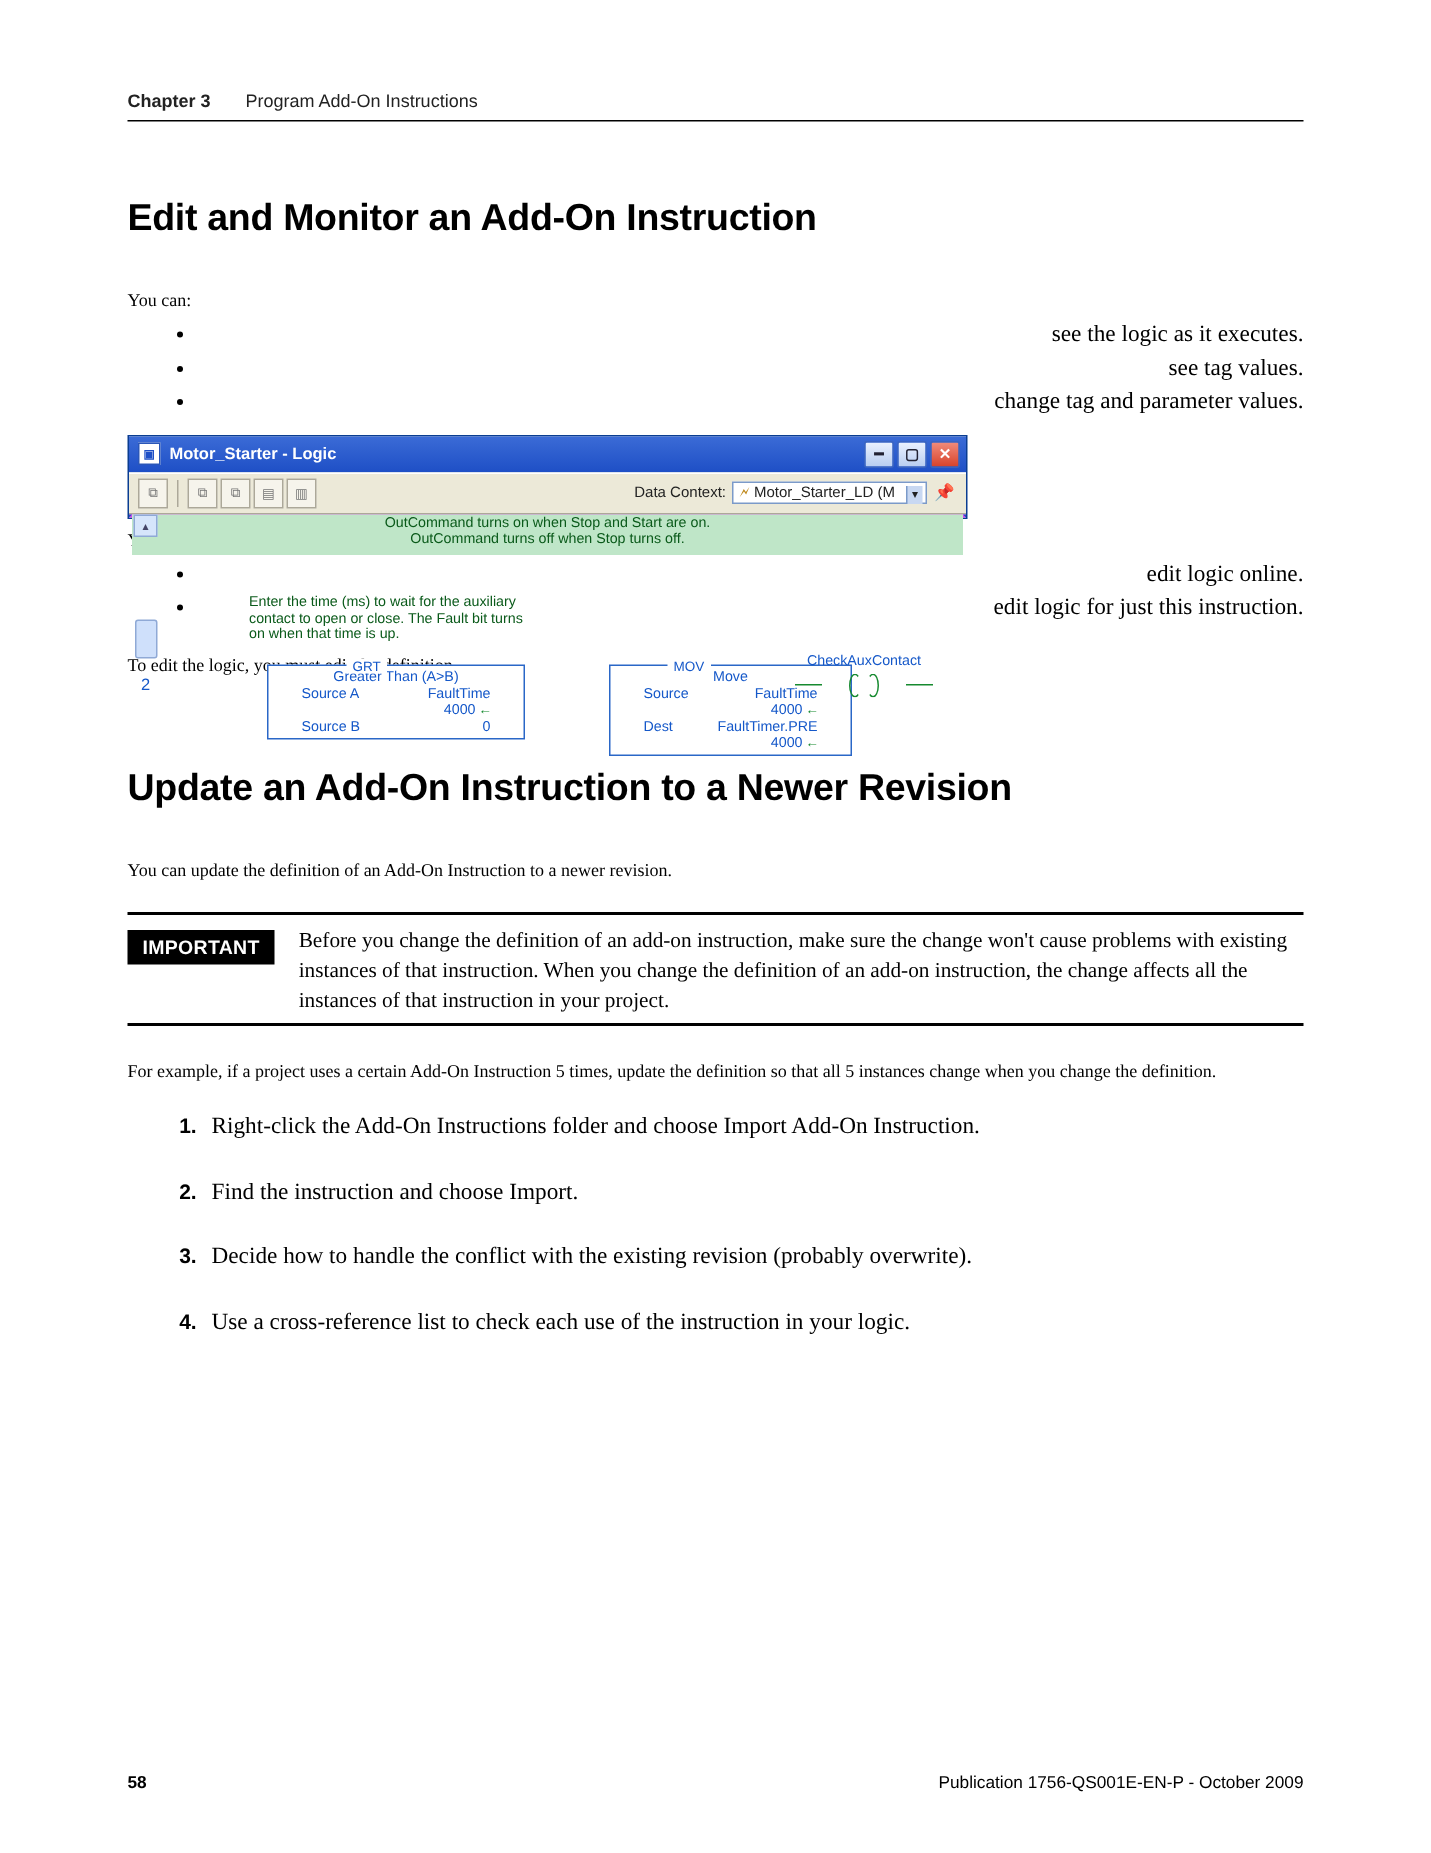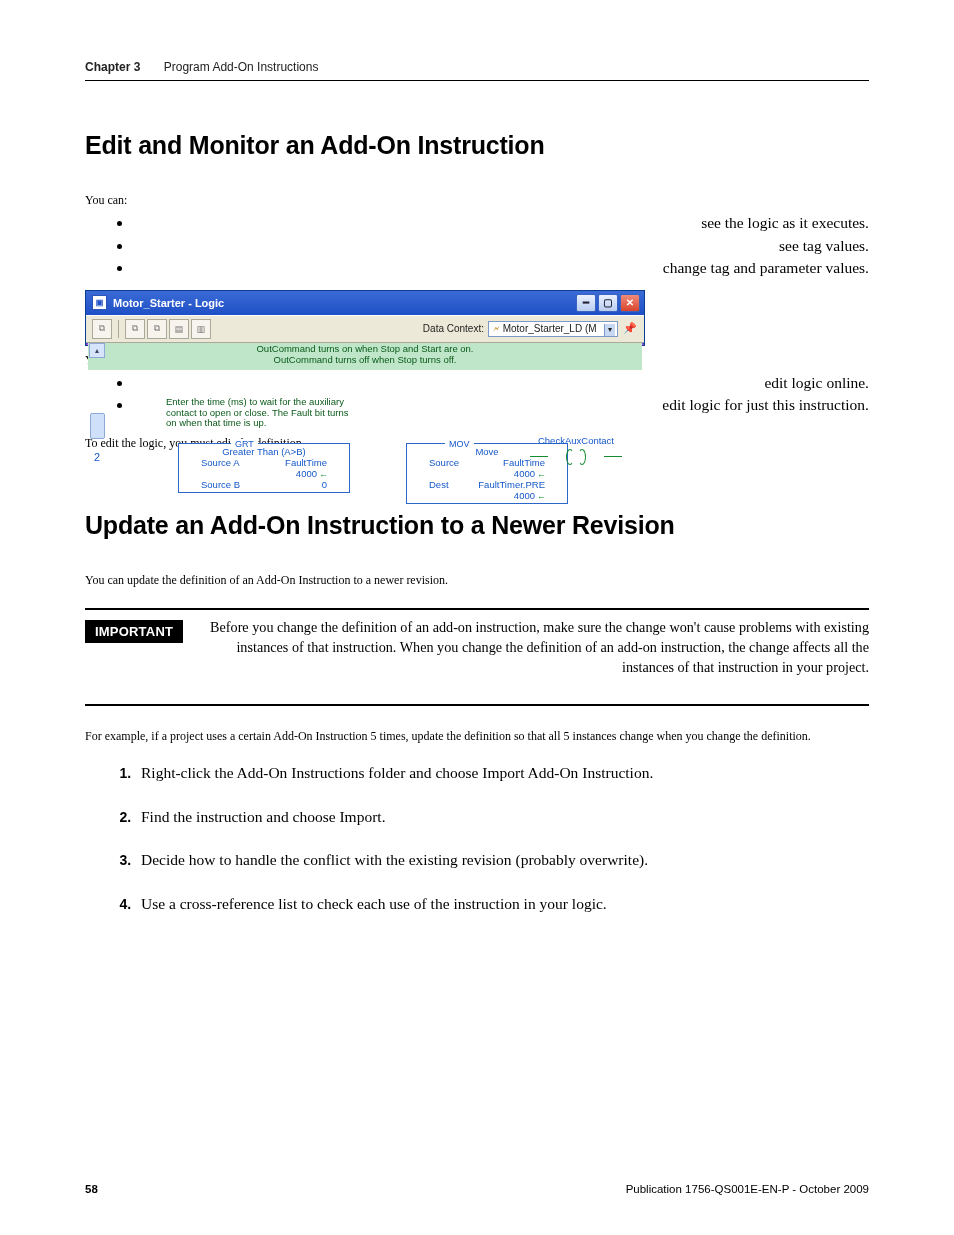--- a/index.html
+++ b/index.html
@@ -309,26 +309,25 @@
     color: #168a2f;
     font-size: 9px;
     line-height: 8px;
     margin-left: 2px;
   }
 
   
   .important-wrap {
     border-top: 2px solid #000;
     border-bottom: 2px solid #000;
-    padding: 8px 0 26px 0;
+    padding: 8px 0 4px 0;
     margin: 20px 0 22px 0;
     display: flex;
-    gap: 6px;
+    gap: 16px;
     align-items: flex-start;
-    text-align: right;
   }
   .important-badge {
     background: #000;
     color: #fff;
     font-family: Arial, Helvetica, sans-serif;
     font-weight: bold;
     font-size: 13px;
     padding: 4px 10px;
     letter-spacing: 0.2px;
     flex-shrink: 0;

